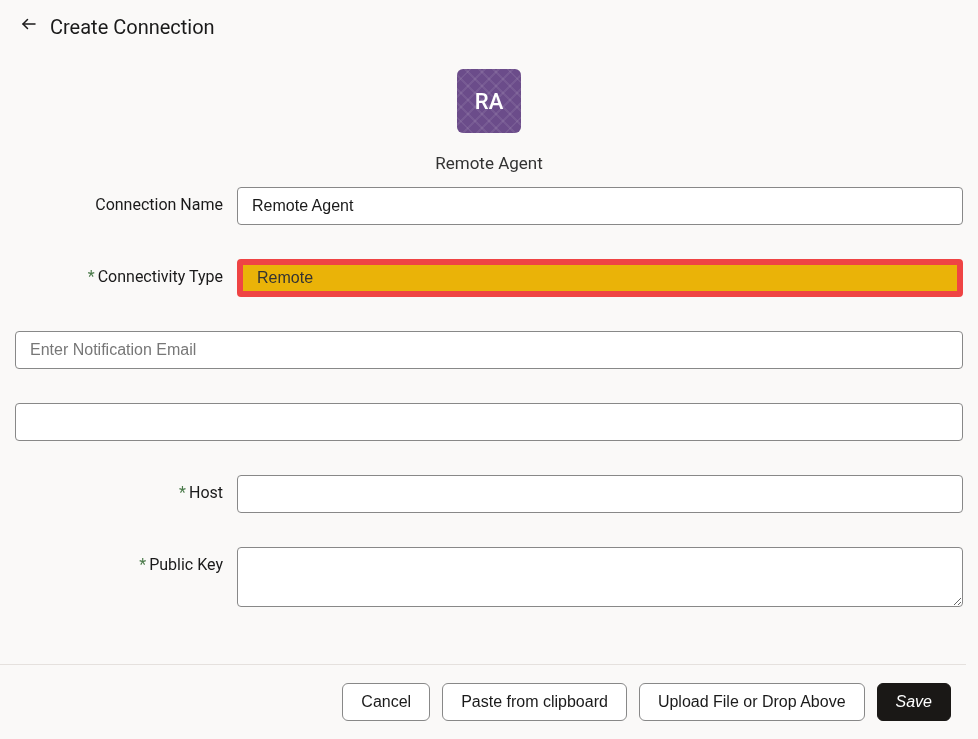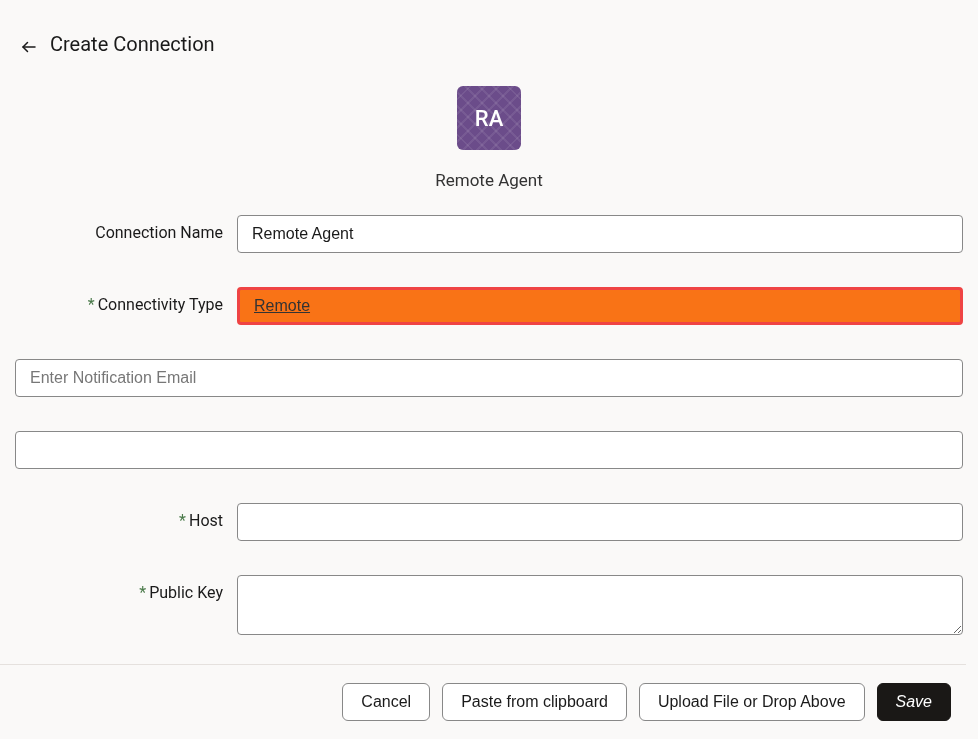--- a/index.html
+++ b/index.html
@@ -10,42 +10,41 @@
     body {
       font-family: -apple-system, BlinkMacSystemFont, "Segoe UI", Roboto, "Helvetica Neue", Arial, sans-serif;
       background: #faf9f8;
       width: 978px;
       height: 739px;
       position: relative;
       color: #1a1a1a;
     }
     .header {
       display: flex;
-      align-items: flex-end;
+      align-items: flex-start;
       padding: 15px 20px 10px 20px;
       gap: 12px;
-      margin-top: 17px;
     }
     .back-arrow {
       cursor: pointer;
       display: flex;
       align-items: center;
       justify-content: center;
     }
     .page-title {
       font-size: 20px;
       font-weight: 400;
       color: #1a1a1a;
     }
     .icon-section {
       display: flex;
       flex-direction: column;
       align-items: center;
       margin-top: 20px;
-      margin-bottom: 25px;
+      margin-bottom: 14px;
     }
     .agent-icon {
       width: 64px;
       height: 64px;
       border-radius: 6px;
       background: #6b4c8a;
       display: flex;
       align-items: center;
       justify-content: center;
       position: relative;
@@ -101,24 +100,23 @@
       border-radius: 4px;
       padding: 0 14px;
       font-size: 16px;
       background: #fff;
       color: #1a1a1a;
     }
     .text-input::placeholder {
       color: #777;
     }
     .text-input.readonly {
-      background: #f97316;
-      border: 3px solid #ef4444;
+      background: #eab308;
+      border: 6px solid #ef4444;
       color: #333;
-      text-decoration: underline;
     }
     .textarea-input {
       width: 100%;
       height: 60px;
       border: 1px solid #888;
       border-radius: 4px;
       padding: 8px 14px;
       font-size: 16px;
       background: #fff;
       resize: vertical;

